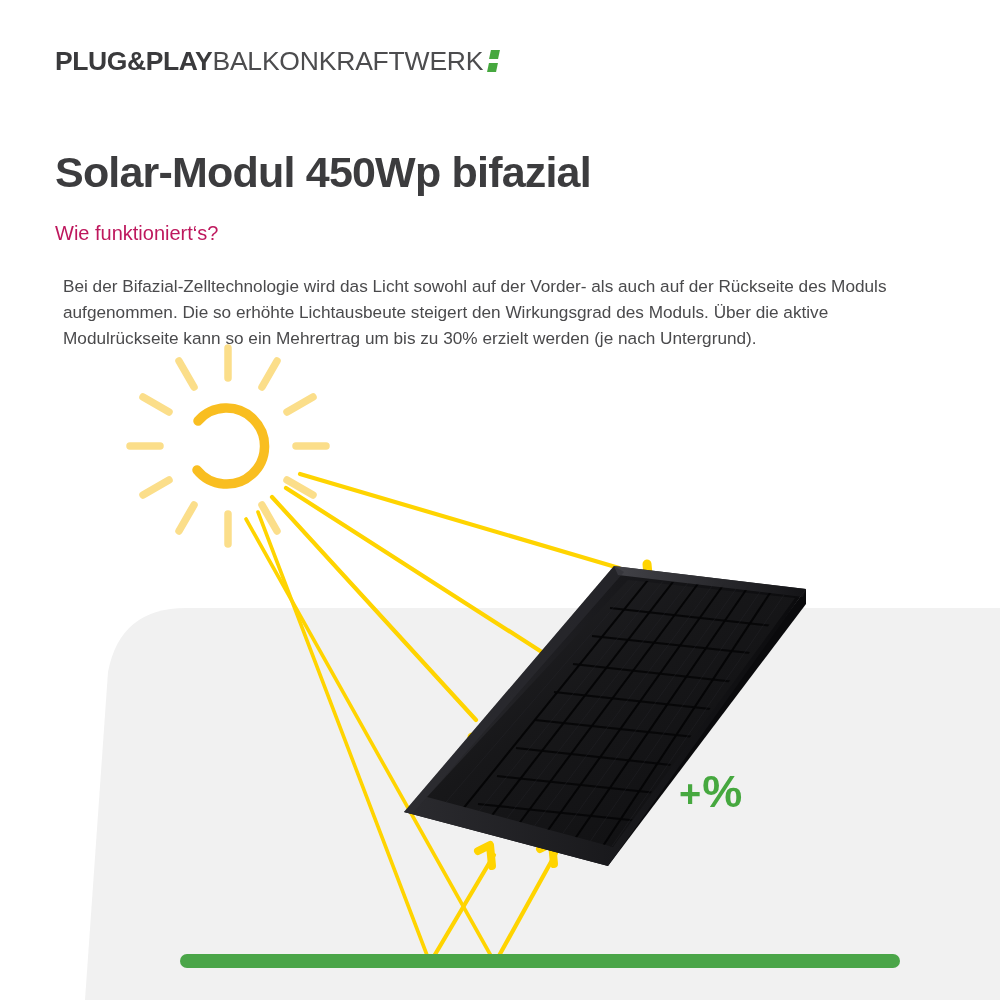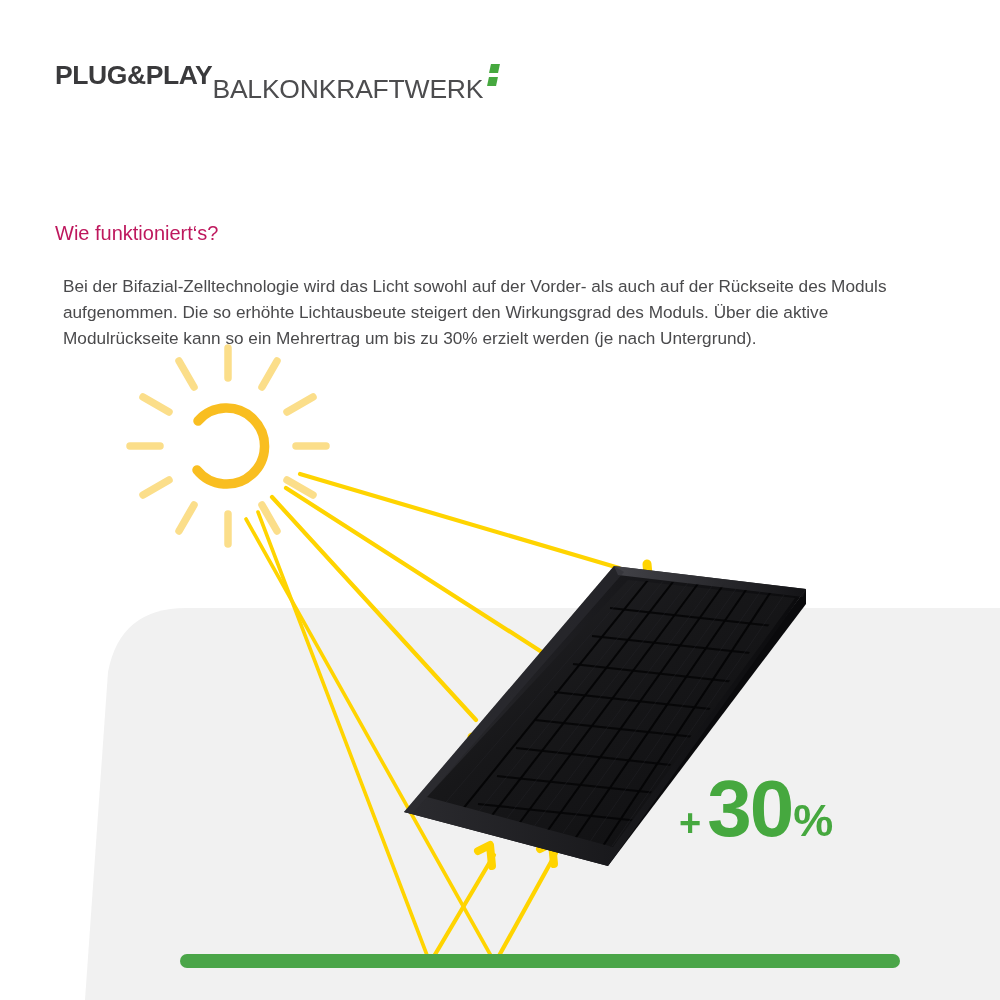--- a/index.html
+++ b/index.html
@@ -39,21 +39,20 @@
     letter-spacing:-0.4px;
     color:#3a3a3c;
     line-height:1;
   }
   #logo .lg-light {
     font-size:26.5px;
     font-weight:300;
     letter-spacing:-0.2px;
     color:#4c4c4e;
     line-height:1;
-    margin-top:28px;
   }
   #logo .lg-mark {
     position:relative;
     width:16px; height:26px;
     margin-left:4px;
   }
   #logo .lg-mark i {
     position:absolute;
     display:block;
     width:9px; height:9px;
@@ -130,20 +129,21 @@
 
   <div id="logo">
     <span class="lg-bold">PLUG&amp;PLAY</span>
     <span class="lg-light">BALKONKRAFTWERK</span>
     <span class="lg-mark">
       <i class="top"></i>
         <i class="bot"></i>
     </span>
   </div>
 
+  <h1 id="title">Solar-Modul 450Wp bifazial</h1>
   <h2 id="subtitle">Wie funktioniert‘s?</h2>
   <div id="body-copy">
     <p>Bei der Bifazial-Zelltechnologie wird das Licht sowohl auf der Vorder- als auch auf der Rückseite des Moduls aufgenommen. Die so erhöhte Lichtausbeute steigert den Wirkungsgrad des Moduls. Über die aktive Modulrückseite kann so ein Mehrertrag um bis zu 30% erzielt werden (je nach Untergrund).</p>
   </div>
 
   <svg id="artwork" viewBox="0 0 1000 1000">
     <defs>
 
       <linearGradient id="panelTop" x1="0" y1="0" x2="1" y2="1">
         <stop offset="0%" stop-color="#26262a"></stop>
@@ -264,17 +264,16 @@
       <polygon points="614,566 806,589 803,597 618,575" fill="url(#edgeHi)" opacity="0.85"></polygon>
 
       <polygon points="614,566 404,812 412,814 624,572" fill="#2e2e33" opacity="0.55"></polygon>
     </g>
 
     <rect x="180" y="954" width="720" height="14" rx="7" fill="#4AA548"></rect>
   </svg>
 
   <div id="pct-badge">
     <span class="plus">+</span>
-    <span class="num">30</span>
     <span class="unit">%</span>
   </div>
 
 </div>
 
 </body></html>

